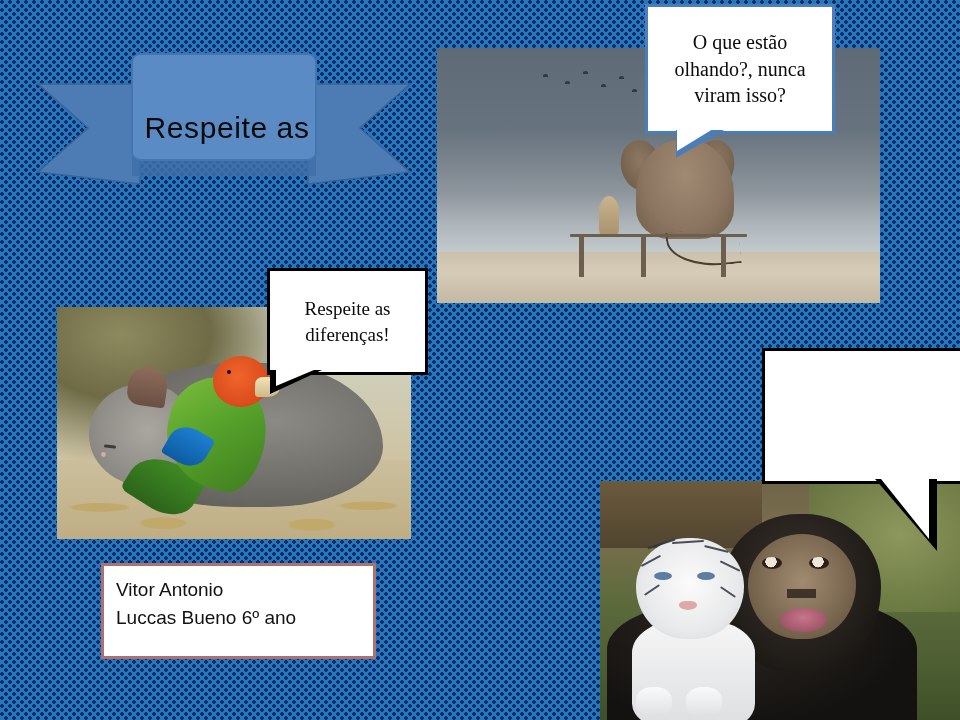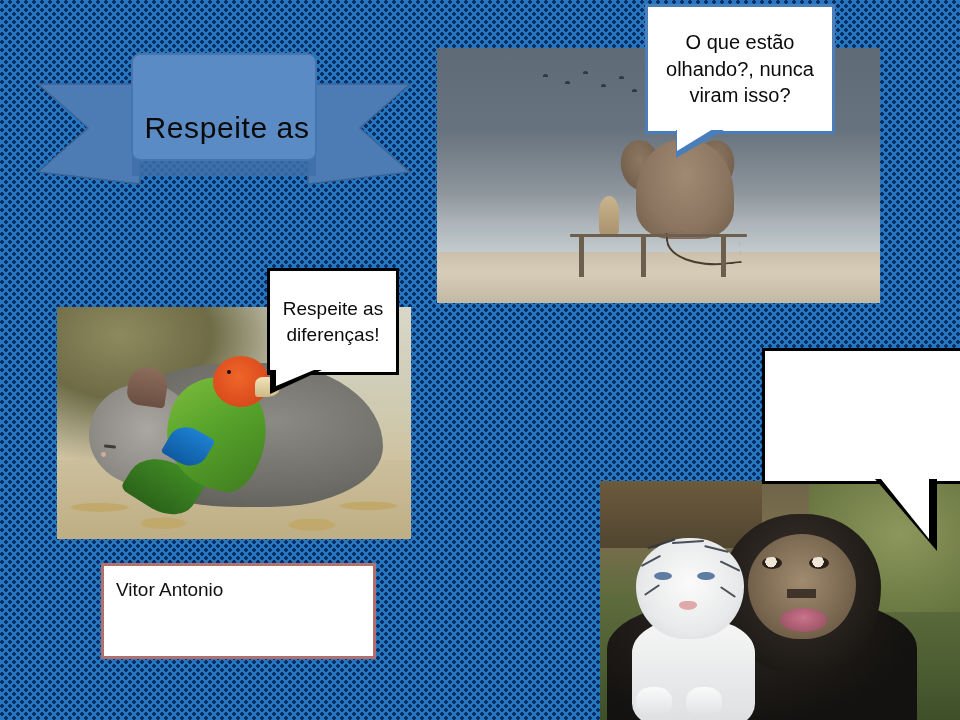--- a/index.html
+++ b/index.html
@@ -267,21 +267,21 @@
     position: absolute;
     background: #ffffff;
     box-sizing: border-box;
     display: flex;
     align-items: center;
     justify-content: center;
     text-align: center;
     color: #0b0b0b;
     line-height: 1.33;
   }
-  .bubble .txt { width:100%; padding: 0 10px; }
+  .bubble .txt { width:100%; padding: 0 10px; font-family: Liberation Serif, serif; }
 
   #bubble-elephant-thinks {
     left: 645px; top: 4px; width: 190px; height: 130px;
     border: 3px solid #4a7ebb;
     font-size: 20px;
   }
   #bubble-elephant-thinks .tail {
     position:absolute; left: 28px; bottom: -27px; width: 0; height: 0;
     border-left: 0px solid transparent;
     border-right: 48px solid transparent;
@@ -308,21 +308,21 @@
   }
   #bubble-dog .tail-in {
     position:absolute; right: 11px; bottom: -18px; width:0; height:0;
     border-left: 0 solid transparent;
     border-right: 30px solid transparent;
     border-top: 20px solid #ffffff;
     transform: scaleX(-1);
   }
 
   #bubble-bird {
-    left: 267px; top: 268px; width: 132px; height: 107px;
+    left: 267px; top: 268px; width: 161px; height: 107px;
     border: 3px solid #000000;
     font-size: 19px;
   }
   #bubble-bird .tail {
     position:absolute; left: 0px; bottom: -22px; width:0; height:0;
     border-right: 0 solid transparent;
     border-left: 52px solid transparent;
     border-top: 24px solid #000000;
     transform: scaleX(-1);
   }
@@ -472,15 +472,16 @@
     <span class="tail-in"></span>
   </div>
 
   <div class="bubble" id="bubble-chimp">
     <span class="tail"></span>
     <span class="tail-in"></span>
   </div>
 
   <div id="credits-box">
     <div>Vitor Antonio</div>
+    <div>Luccas Bueno 6º ano</div>
   </div>
 
 </div>
 
 </body></html>

